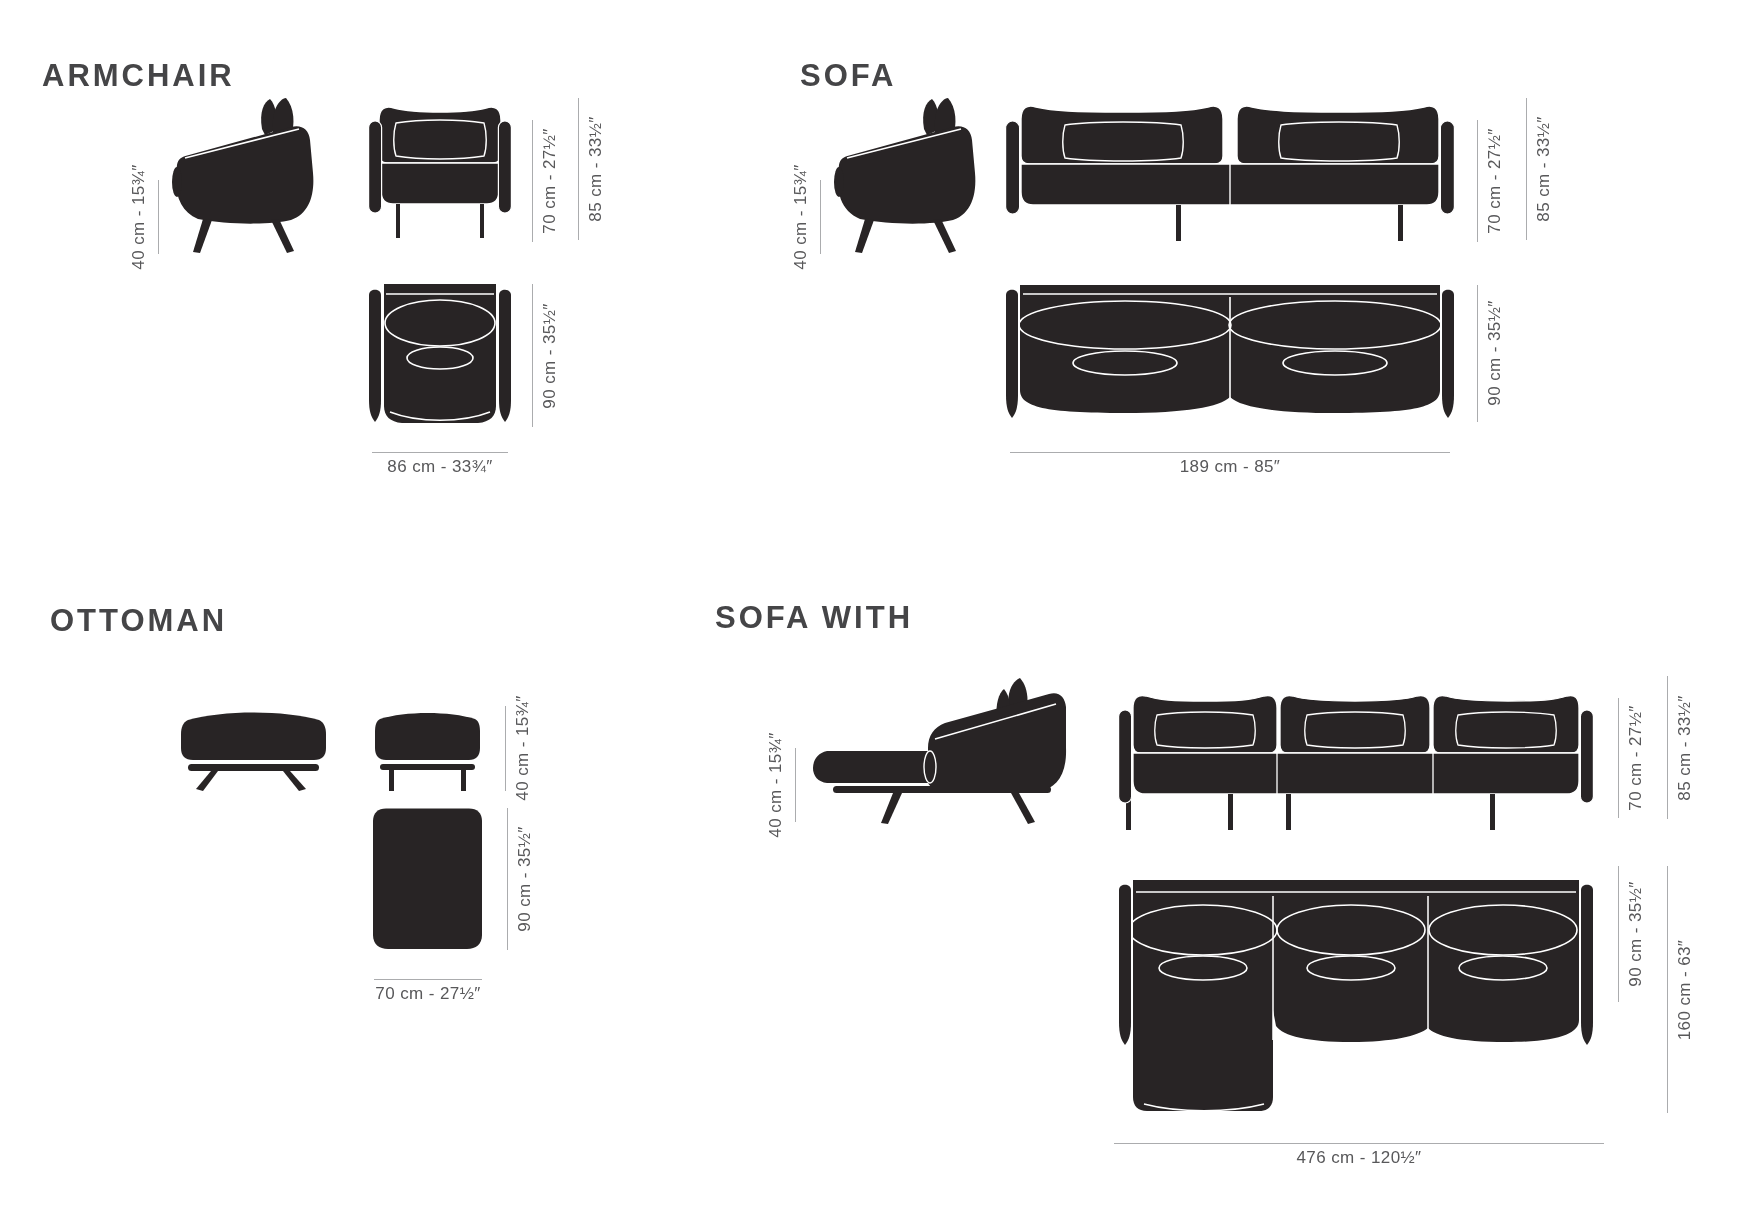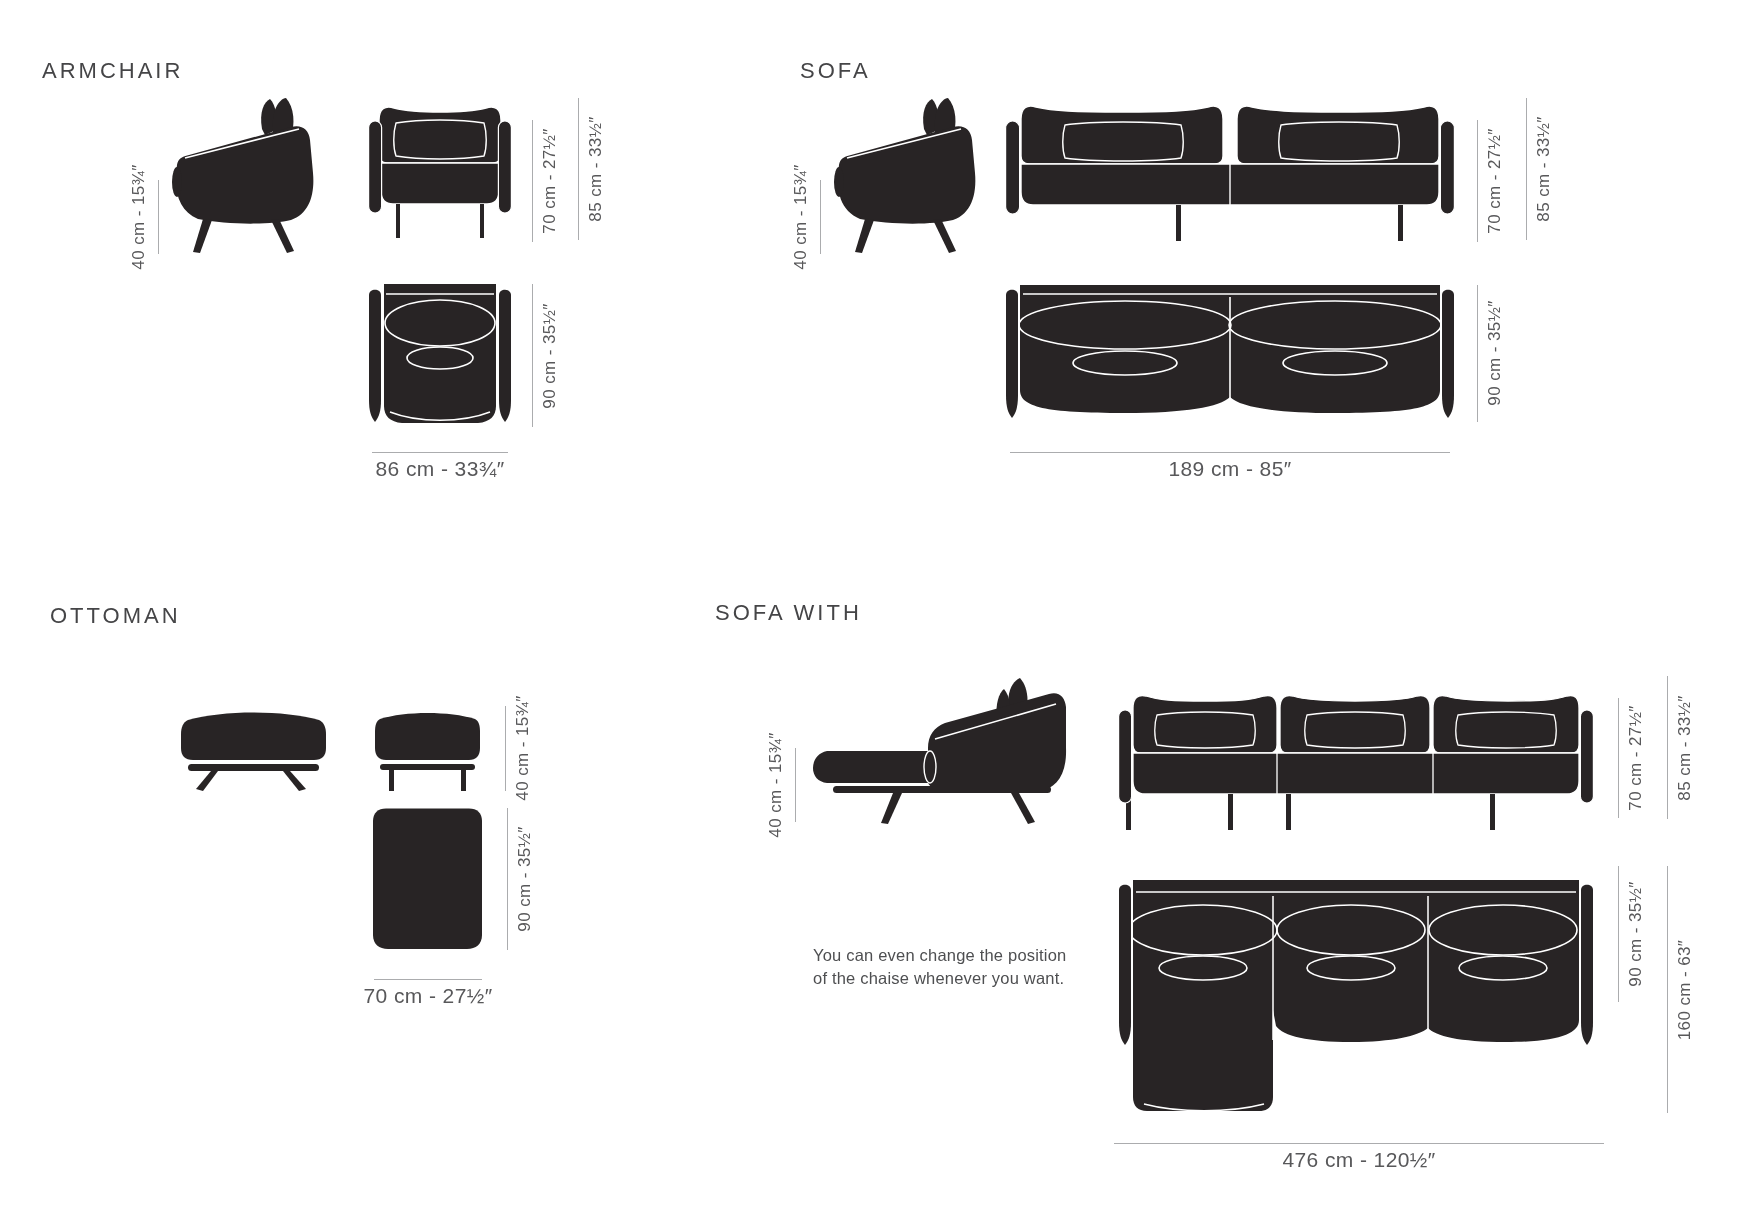--- a/index.html
+++ b/index.html
@@ -1,20 +1,20 @@
 <!DOCTYPE html>
 <html><head>
 <meta charset="utf-8">
 <style>
   html,body{margin:0;padding:0;background:#fff;font-family:"Liberation Sans",sans-serif;}
   .stage{position:relative;width:1750px;height:1220px;background:#ffffff;overflow:hidden;}
-  .title{position:absolute;font-size:22px;letter-spacing:3px;color:#454547;font-weight:400;white-space:nowrap;}
+  .title{position:absolute;font-size:31px;letter-spacing:3px;color:#454547;font-weight:700;white-space:nowrap;}
   .vlabel{position:absolute;font-size:17px;color:#58585a;white-space:nowrap;letter-spacing:.4px;
           transform:translate(-50%,-50%) rotate(-90deg);}
-  .hlabel{position:absolute;font-size:21px;color:#58585a;text-align:center;letter-spacing:.4px;width:200px;}
+  .hlabel{position:absolute;font-size:17px;color:#58585a;text-align:center;letter-spacing:.4px;width:200px;}
   .vline{position:absolute;width:1px;background:#abacae;}
   .hline{position:absolute;height:1px;background:#abacae;}
   .art{position:absolute;color:#282425;}
   .art svg{display:block;width:100%;height:100%;}
   .note{position:absolute;font-size:16.5px;color:#4e4f51;line-height:23px;letter-spacing:.2px;white-space:nowrap;}
 </style>
 </head>
 <body>
 
 <div class="stage">
@@ -183,24 +183,20 @@
       <ellipse cx="117" cy="89" rx="6" ry="16" stroke="#fff" stroke-width="1.4"></ellipse>
       <rect x="20" y="108" width="218" height="7" rx="3.5"></rect>
       <path d="M80,115 L68,145 L75,146 L89,115 Z"></path>
       <path d="M198,115 L215,146 L222,144 L206,115 Z"></path>
     </g>
       </svg>
   </div>
   <div class="vline" style="left:795px;top:748px;height:74px;"></div>
   <div class="vlabel" style="left:776px;top:785px;">40 cm - 15¾″</div>
 
-  <div class="note" style="left:813px;top:944px;">
-    <div>You can even change the position</div>
-    <div>of the chaise whenever you want.</div>
-  </div>
 
   <div class="art" style="left:1118px;top:687px;width:476px;height:145px;">
     <svg viewBox="0 0 476 145">
         <g fill="currentColor" stroke="none">
       <path d="M15,21 C15,11 20,7 28,9 C40,13 55,14 87,14 C119,14 134,13 146,9 C154,7 159,11 159,21 L159,58 C159,63 156,66 151,66 L23,66 C18,66 15,63 15,58 Z" stroke="#fff" stroke-width="1.3"></path>
       <path d="M162,21 C162,11 167,7 175,9 C187,13 205,14 237,14 C269,14 287,13 299,9 C307,7 312,11 312,21 L312,58 C312,63 309,66 304,66 L170,66 C165,66 162,63 162,58 Z" stroke="#fff" stroke-width="1.3"></path>
       <path d="M315,21 C315,11 320,7 328,9 C340,13 358,14 390,14 C422,14 437,13 449,9 C457,7 461,11 461,21 L461,58 C461,63 458,66 453,66 L323,66 C318,66 315,63 315,58 Z" stroke="#fff" stroke-width="1.3"></path>
       <path d="M39,28 C63,24 111,24 135,28 C138,37 138,50 135,58 C111,62 63,62 39,58 C36,50 36,37 39,28 Z" stroke="#fff" stroke-width="1.3"></path>
       <path d="M189,28 C213,24 261,24 285,28 C288,37 288,50 285,58 C261,62 213,62 189,58 C186,50 186,37 189,28 Z" stroke="#fff" stroke-width="1.3"></path>
       <path d="M340,28 C364,24 412,24 436,28 C439,37 439,50 436,58 C412,62 364,62 340,58 C337,50 337,37 340,28 Z" stroke="#fff" stroke-width="1.3"></path>

